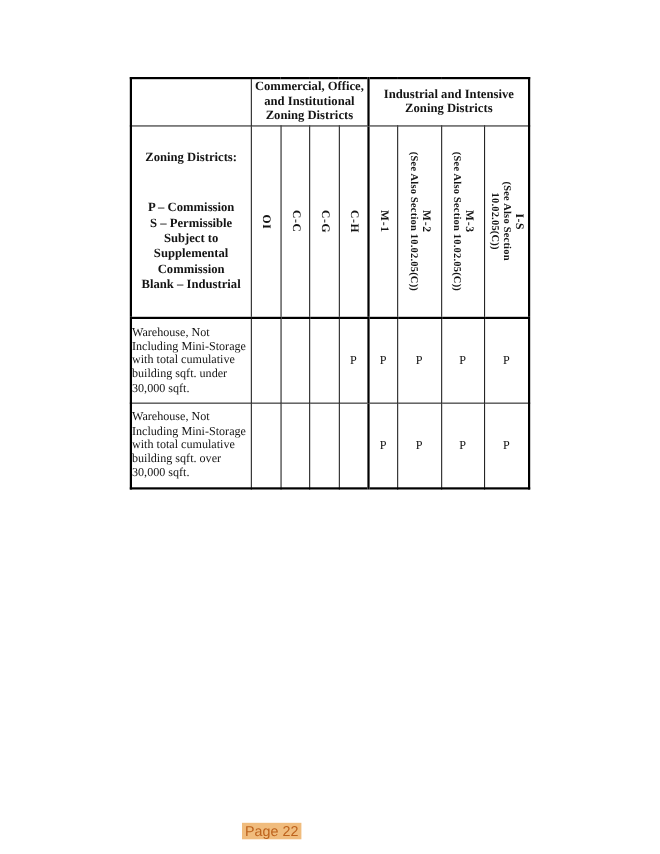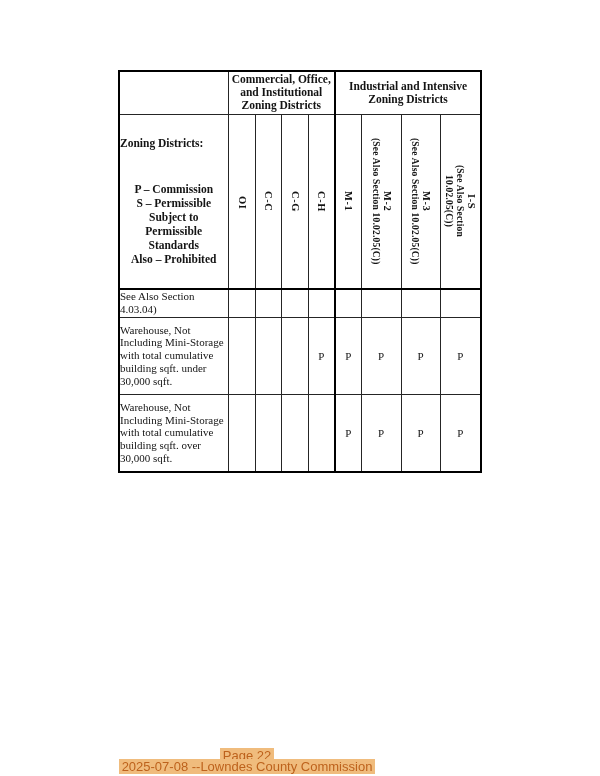--- a/index.html
+++ b/index.html
@@ -40,21 +40,21 @@
   tr.hdr2 td { border-bottom:2px solid #000; text-align:center; }
 
   td.legend {
     vertical-align:top;
     text-align:left;
     font-weight:bold;
     font-size:11.5px;
     line-height:14px;
     padding:8px 4px 4px 5px;
   }
-  .legend-title { text-align:left; margin-bottom:32px; }
+  .legend-title { text-align:center; margin-bottom:32px; }
 
   .vtext {
     display:inline-block;
     writing-mode:vertical-rl;
     font-weight:bold;
     vertical-align:middle;
   }
   .vtext .cname  { display:block; font-size:10.5px; line-height:12px; letter-spacing:0.6px; }
   .vtext .cnote  { display:block; font-size:9.5px;  line-height:11px; letter-spacing:0.2px; }
 
@@ -107,22 +107,22 @@
         <tr class="hdr1">
       <td></td>
       <td colspan="4">Commercial, Office, and Institutional Zoning Districts</td>
       <td colspan="4" class="grpsep">Industrial and Intensive Zoning Districts</td>
     </tr>
 
     <tr class="hdr2">
       <td class="legend">
         <div class="legend-title">Zoning Districts:</div>
         <div>P – Commission</div>
-        <div>S – Permissible Subject to Permissible Standards</div>
-        <div>Also – Prohibited</div>
+        <div>S – Permissible Subject to Supplemental Commission</div>
+        <div>Blank – Industrial</div>
       </td>
       <td>
         <div class="vtext"><span class="cname">OI</span></div>
       </td>
       <td>
         <div class="vtext"><span class="cname">C-C</span></div>
       </td>
       <td>
         <div class="vtext"><span class="cname">C-G</span></div>
       </td>
@@ -148,31 +148,20 @@
       </td>
       <td>
         <div class="vtext">
           <span class="cname">I-S</span>
           <span class="cnote">(See Also Section</span>
           <span class="cnote">10.02.05(C))</span>
         </div>
       </td>
     </tr>
 
-    <tr class="r-note">
-      <td class="rowlabel">See Also Section 4.03.04)</td>
-      <td class="pcell"></td>
-      <td class="pcell"></td>
-      <td class="pcell"></td>
-      <td class="pcell"></td>
-      <td class="pcell grpsep"></td>
-      <td class="pcell"></td>
-      <td class="pcell"></td>
-      <td class="pcell"></td>
-    </tr>
 
     <tr class="r-tall" style="height:77px">
       <td class="rowlabel">Warehouse, Not Including Mini-Storage with total cumulative building sqft. under 30,000 sqft.</td>
       <td class="pcell"></td>
       <td class="pcell"></td>
       <td class="pcell"></td>
       <td class="pcell">P</td>
       <td class="pcell grpsep">P</td>
       <td class="pcell">P</td>
       <td class="pcell">P</td>
@@ -190,16 +179,15 @@
       <td class="pcell">P</td>
       <td class="pcell">P</td>
     </tr>
 
 
   </tbody>
     </table>
 
   <div class="footer">
     <div><span class="hl">Page 22</span></div>
-    <div><span class="hl">2025-07-08 --Lowndes County Commission</span></div>
   </div>
 
 </div>
 
 </body></html>

